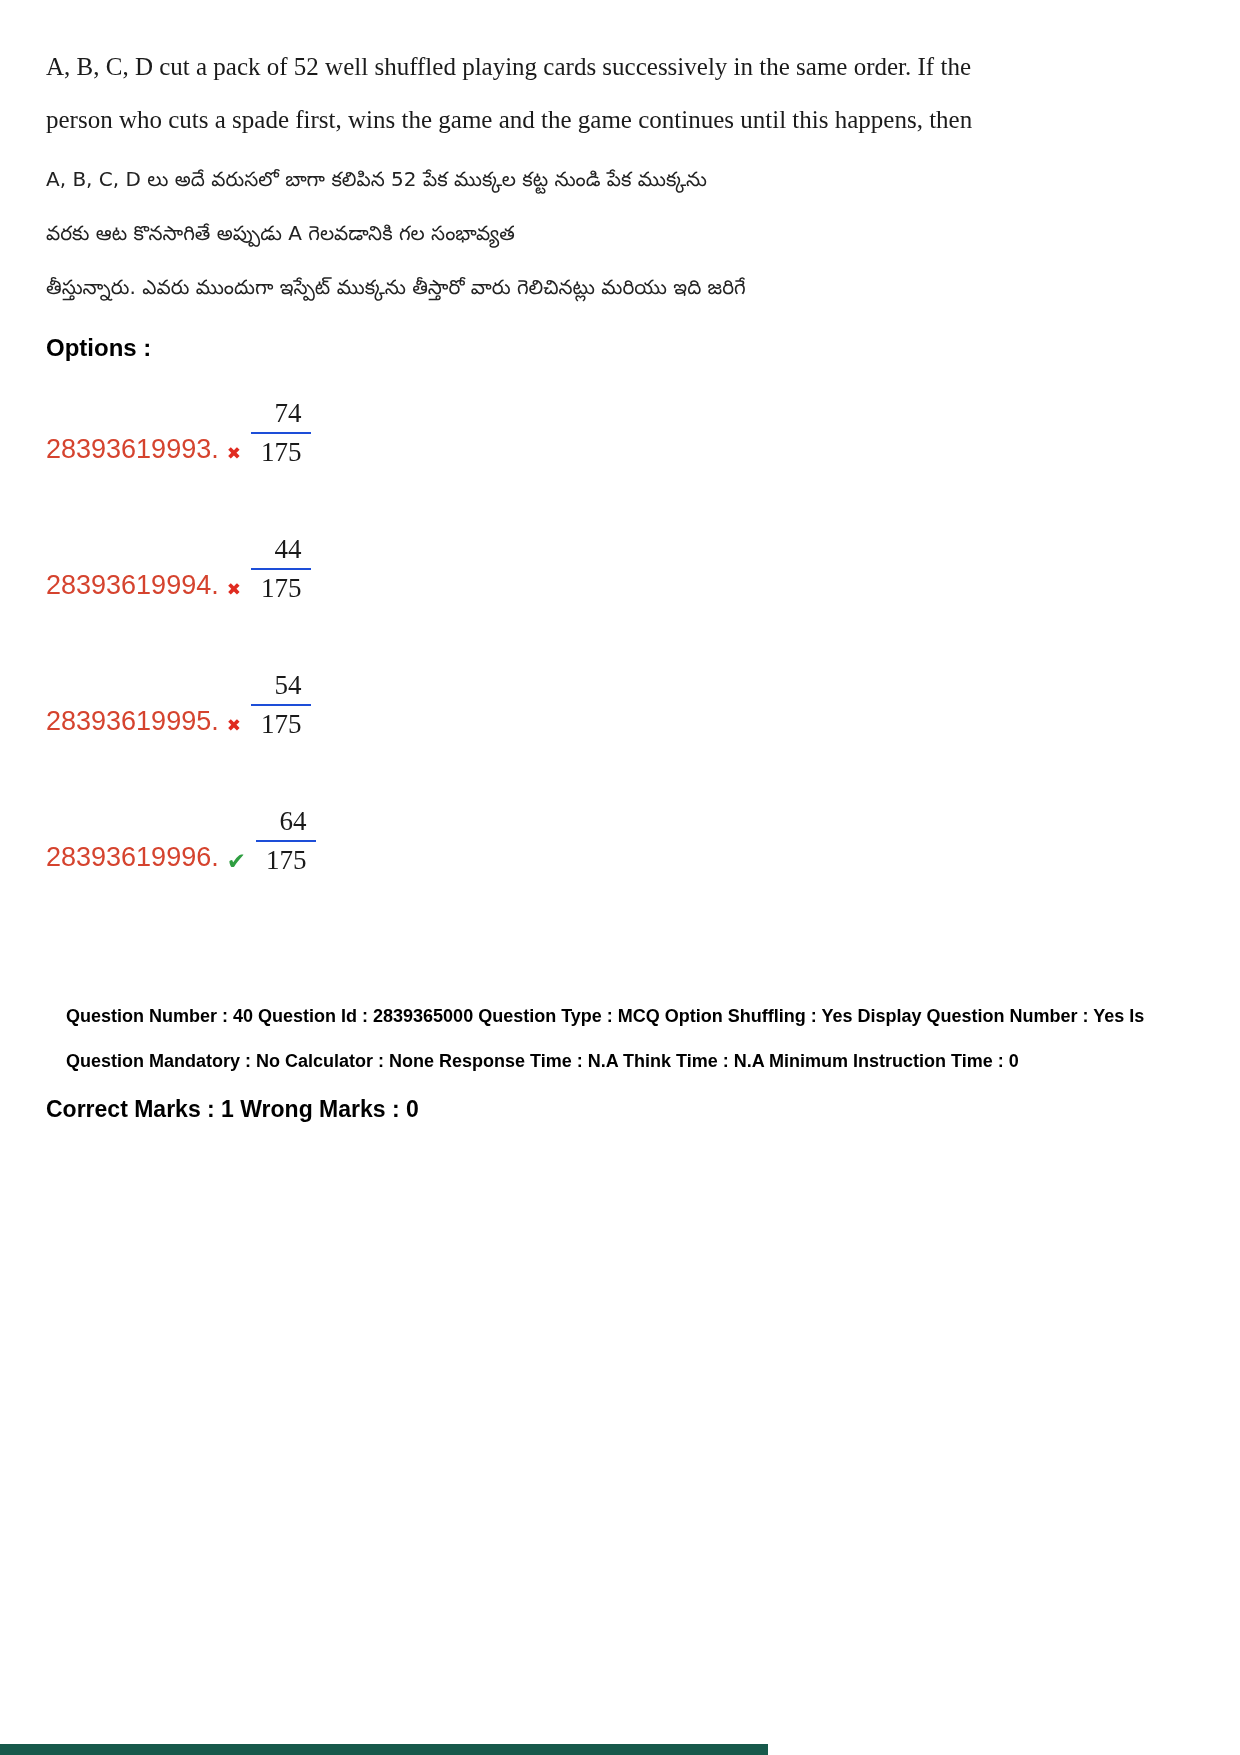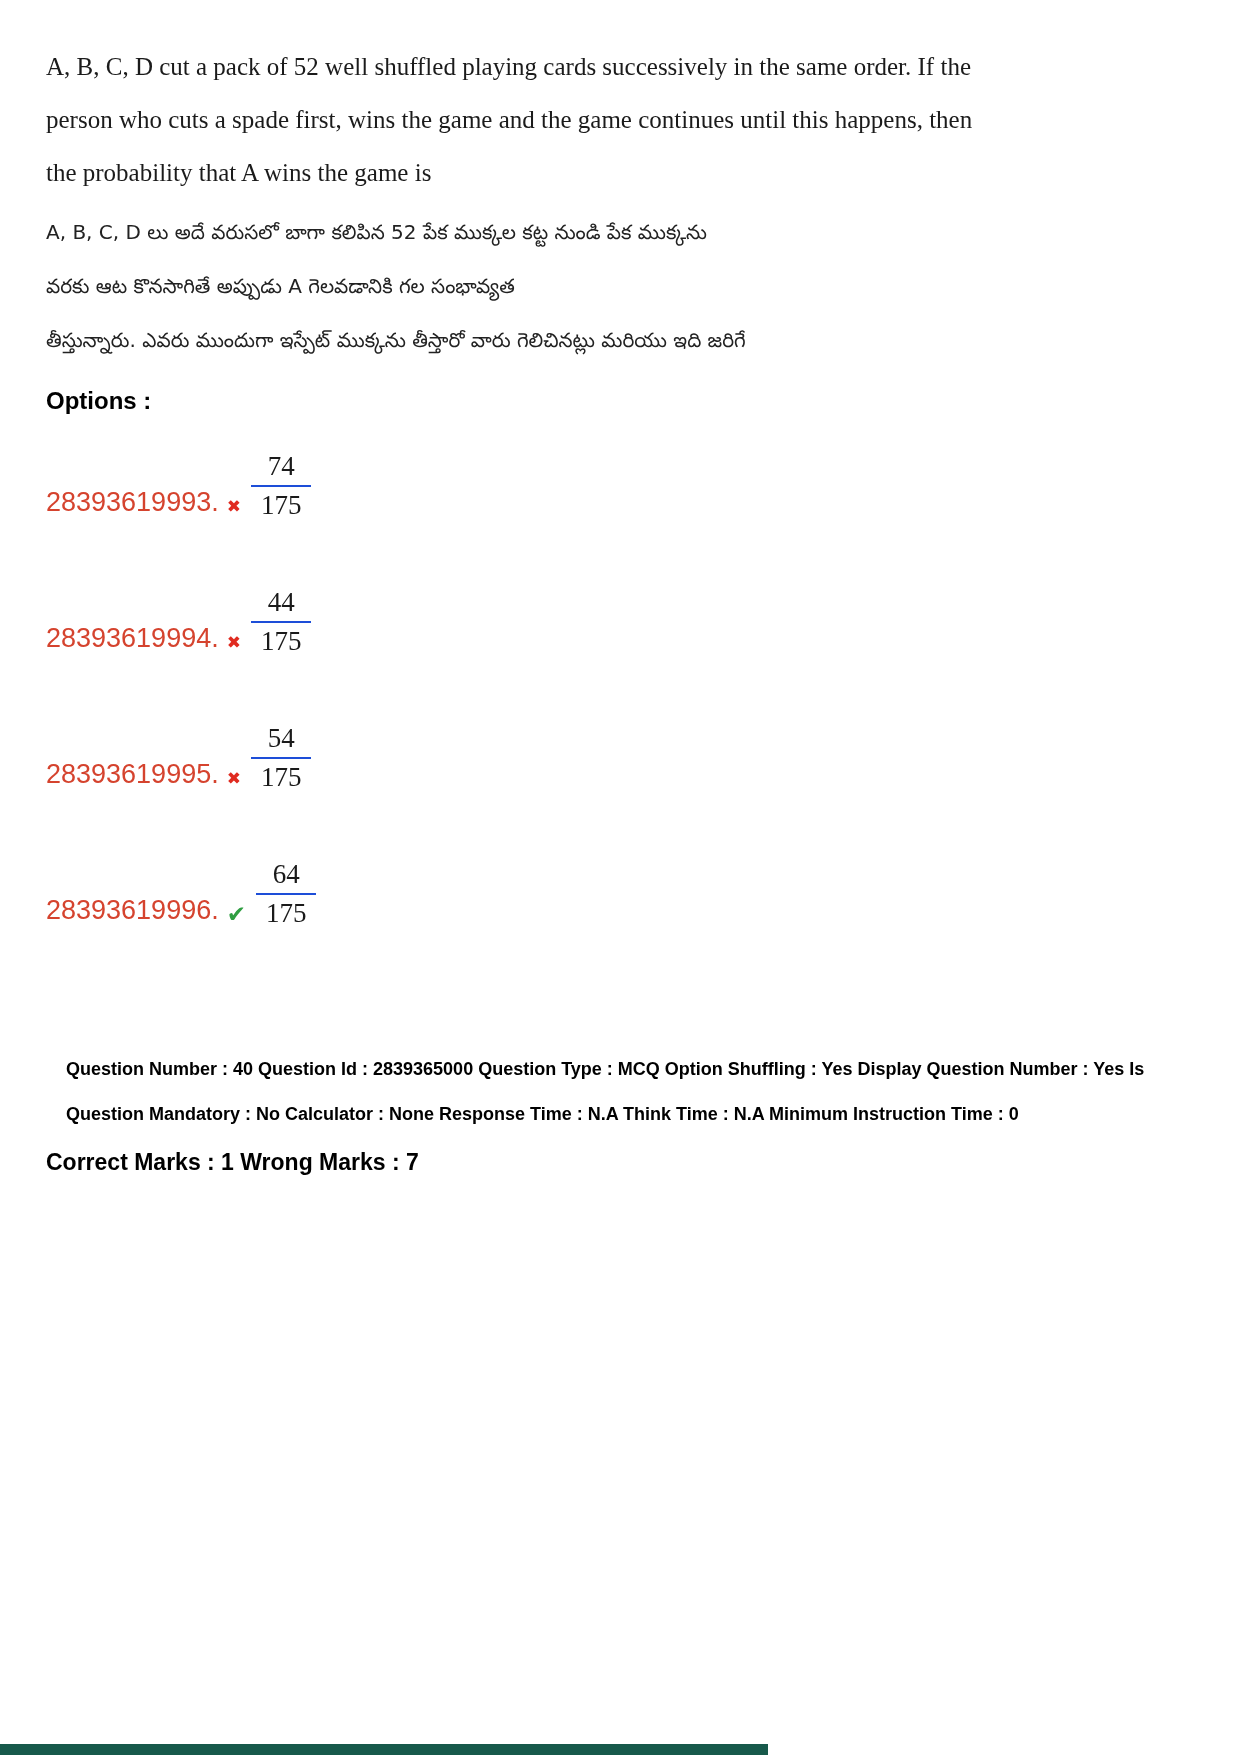--- a/index.html
+++ b/index.html
@@ -58,21 +58,21 @@
   .mark.correct { color: #2f9e41; font-size: 23px; padding-bottom: 3px; }
 
   .fraction {
     display: inline-block;
     text-align: center;
     font-family: "Liberation Serif", serif;
     font-size: 27px;
     color: #1a1a1a;
     margin-left: 10px;
   }
-  .fraction .num { display: block; padding: 0 10px 3px; }
+  .fraction .num { display: block; padding: 0 10px 3px; text-align: right; }
   .fraction .den { display: block; border-top: 2px solid #1d4ed8; padding: 3px 10px 0; }
 
   .metadata {
     margin-top: 118px;
     font-size: 18px;
     font-weight: bold;
     line-height: 45px;
     color: #000;
     max-width: 1145px;
     margin-left: 20px;
@@ -95,21 +95,20 @@
   }
 </style>
 </head>
 <body>
 
 <div class="page">
 
   <div class="q-en">
     <div>A, B, C, D cut a pack of 52 well shuffled playing cards successively in the same order. If the</div>
     <div>person who cuts a spade first, wins the game and the game continues until this happens, then</div>
-    <div>the probability that A wins the game is</div>
   </div>
 
   <div class="q-te">
     <div>A, B, C, D లు అదే వరుసలో బాగా కలిపిన 52 పేక ముక్కల కట్ట నుండి పేక ముక్కను</div>
     <div>వరకు ఆట కొనసాగితే అప్పుడు A గెలవడానికి గల సంభావ్యత</div>
     <div>తీస్తున్నారు. ఎవరు ముందుగా ఇస్పేట్ ముక్కను తీస్తారో వారు గెలిచినట్లు మరియు ఇది జరిగే</div>
   </div>
 
   <div class="options-label">Options :</div>
 
@@ -147,17 +146,17 @@
       <span class="mark correct">✔</span>
       <span class="fraction">
         <span class="num">64</span>
         <span class="den">175</span>
       </span>
     </div>
 
   </div>
 
   <div class="metadata">Question Number : 40 Question Id : 2839365000 Question Type : MCQ Option Shuffling : Yes Display Question Number : Yes Is Question Mandatory : No Calculator : None Response Time : N.A Think Time : N.A Minimum Instruction Time : 0</div>
-  <div class="metadata-marks">Correct Marks : 1 Wrong Marks : 7</div>
+  <div class="metadata-marks">Correct Marks : 1 Wrong Marks : 0</div>
 
 </div>
 
 <div class="bottom-bar"></div>
 
 </body></html>

